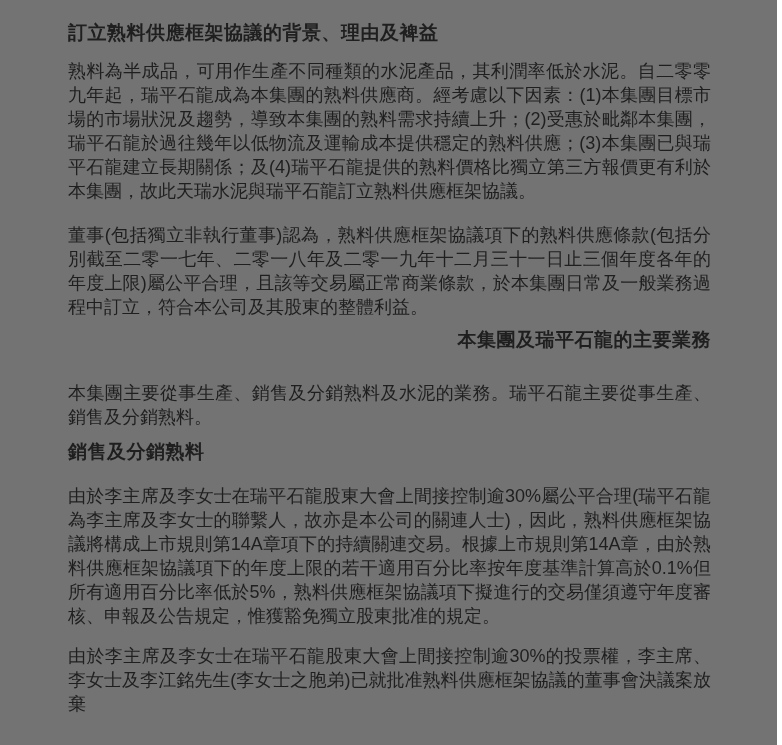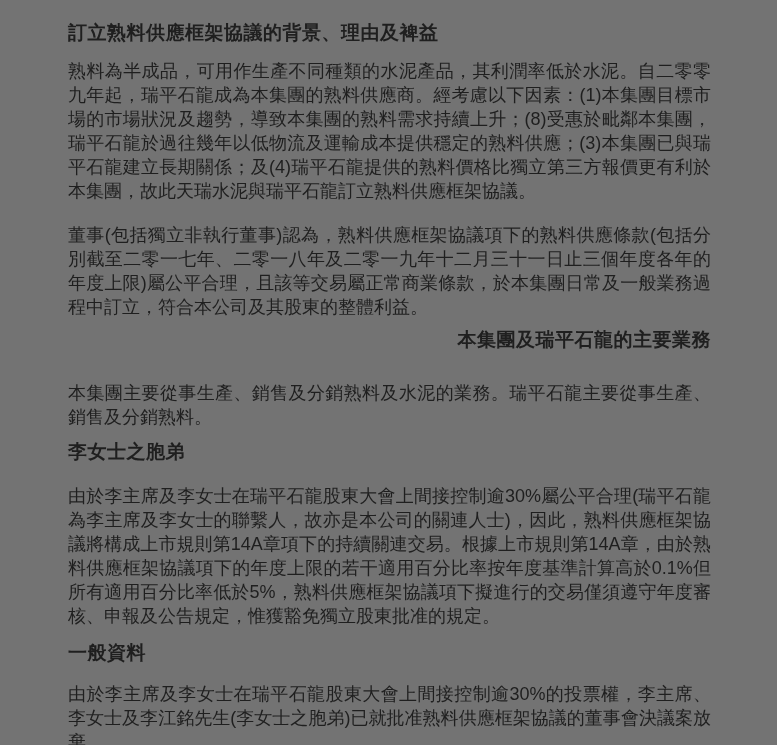--- a/index.html
+++ b/index.html
@@ -41,32 +41,31 @@
   #h4 { margin-top: 12px; }
   #p5 { margin-top: 16px; }
 </style>
 </head>
 <body>
 
 <div class="page">
 
   <section>
     <h2 id="h1" class="heading">訂立熟料供應框架協議的背景、理由及裨益</h2>
-    <p id="p1" class="para">熟料為半成品，可用作生產不同種類的水泥產品，其利潤率低於水泥。自二零零九年起，瑞平石龍成為本集團的熟料供應商。經考慮以下因素：(1)本集團目標市場的市場狀況及趨勢，導致本集團的熟料需求持續上升；(8)受惠於毗鄰本集團，瑞平石龍於過往幾年以低物流及運輸成本提供穩定的熟料供應；(3)本集團已與瑞平石龍建立長期關係；及(4)瑞平石龍提供的熟料價格比獨立第三方報價更有利於本集團，故此天瑞水泥與瑞平石龍訂立熟料供應框架協議。</p>
+    <p id="p1" class="para">熟料為半成品，可用作生產不同種類的水泥產品，其利潤率低於水泥。自二零零九年起，瑞平石龍成為本集團的熟料供應商。經考慮以下因素：(1)本集團目標市場的市場狀況及趨勢，導致本集團的熟料需求持續上升；(2)受惠於毗鄰本集團，瑞平石龍於過往幾年以低物流及運輸成本提供穩定的熟料供應；(3)本集團已與瑞平石龍建立長期關係；及(4)瑞平石龍提供的熟料價格比獨立第三方報價更有利於本集團，故此天瑞水泥與瑞平石龍訂立熟料供應框架協議。</p>
     <p id="p2" class="para">董事(包括獨立非執行董事)認為，熟料供應框架協議項下的熟料供應條款(包括分別截至二零一七年、二零一八年及二零一九年十二月三十一日止三個年度各年的年度上限)屬公平合理，且該等交易屬正常商業條款，於本集團日常及一般業務過程中訂立，符合本公司及其股東的整體利益。</p>
   </section>
 
   <section>
     <h2 id="h2" class="heading">本集團及瑞平石龍的主要業務</h2>
     <p id="p3" class="para">本集團主要從事生產、銷售及分銷熟料及水泥的業務。瑞平石龍主要從事生產、銷售及分銷熟料。</p>
   </section>
 
   <section>
-    <h2 id="h3" class="heading">李女士之胞弟</h2>
+    <h2 id="h3" class="heading">銷售及分銷熟料</h2>
     <p id="p4" class="para">由於李主席及李女士在瑞平石龍股東大會上間接控制逾30%屬公平合理(瑞平石龍為李主席及李女士的聯繫人，故亦是本公司的關連人士)，因此，熟料供應框架協議將構成上市規則第14A章項下的持續關連交易。根據上市規則第14A章，由於熟料供應框架協議項下的年度上限的若干適用百分比率按年度基準計算高於0.1%但所有適用百分比率低於5%，熟料供應框架協議項下擬進行的交易僅須遵守年度審核、申報及公告規定，惟獲豁免獨立股東批准的規定。</p>
   </section>
 
   <section>
-    <h2 id="h4" class="heading">一般資料</h2>
     <p id="p5" class="para">由於李主席及李女士在瑞平石龍股東大會上間接控制逾30%的投票權，李主席、李女士及李江銘先生(李女士之胞弟)已就批准熟料供應框架協議的董事會決議案放棄</p>
   </section>
 
 </div>
 
 </body></html>

